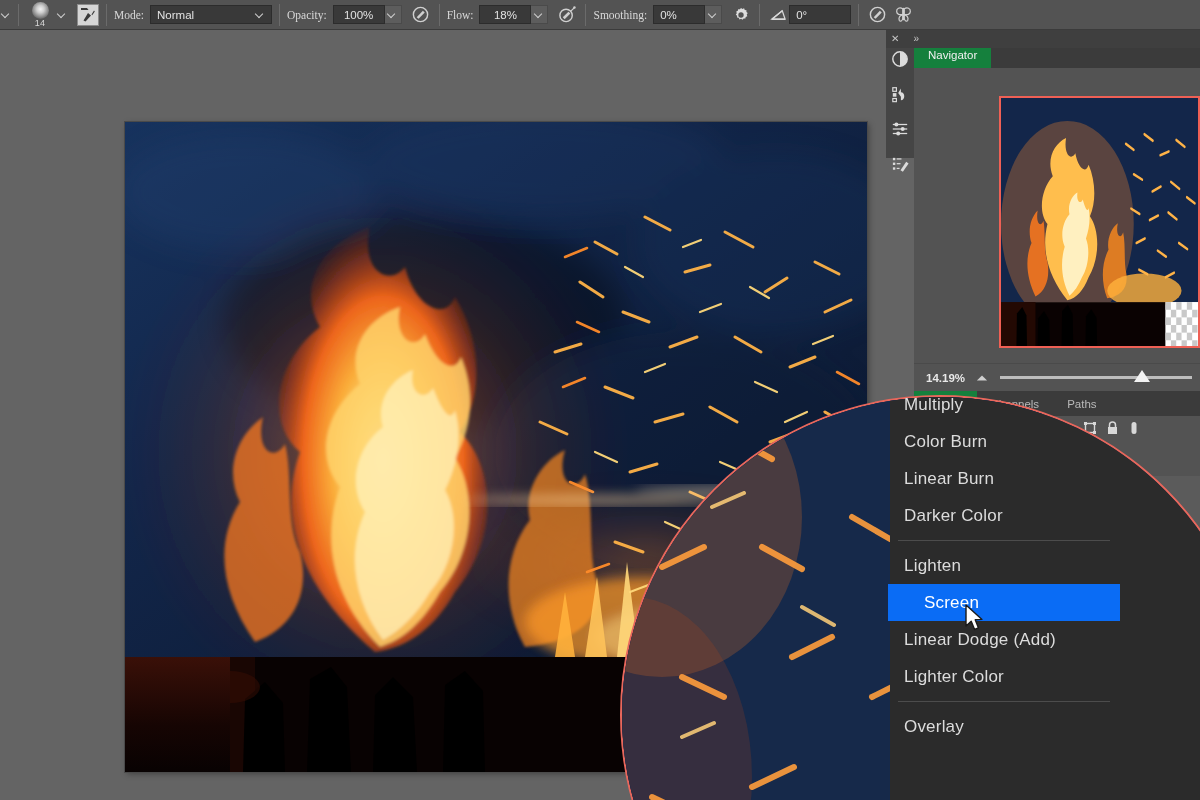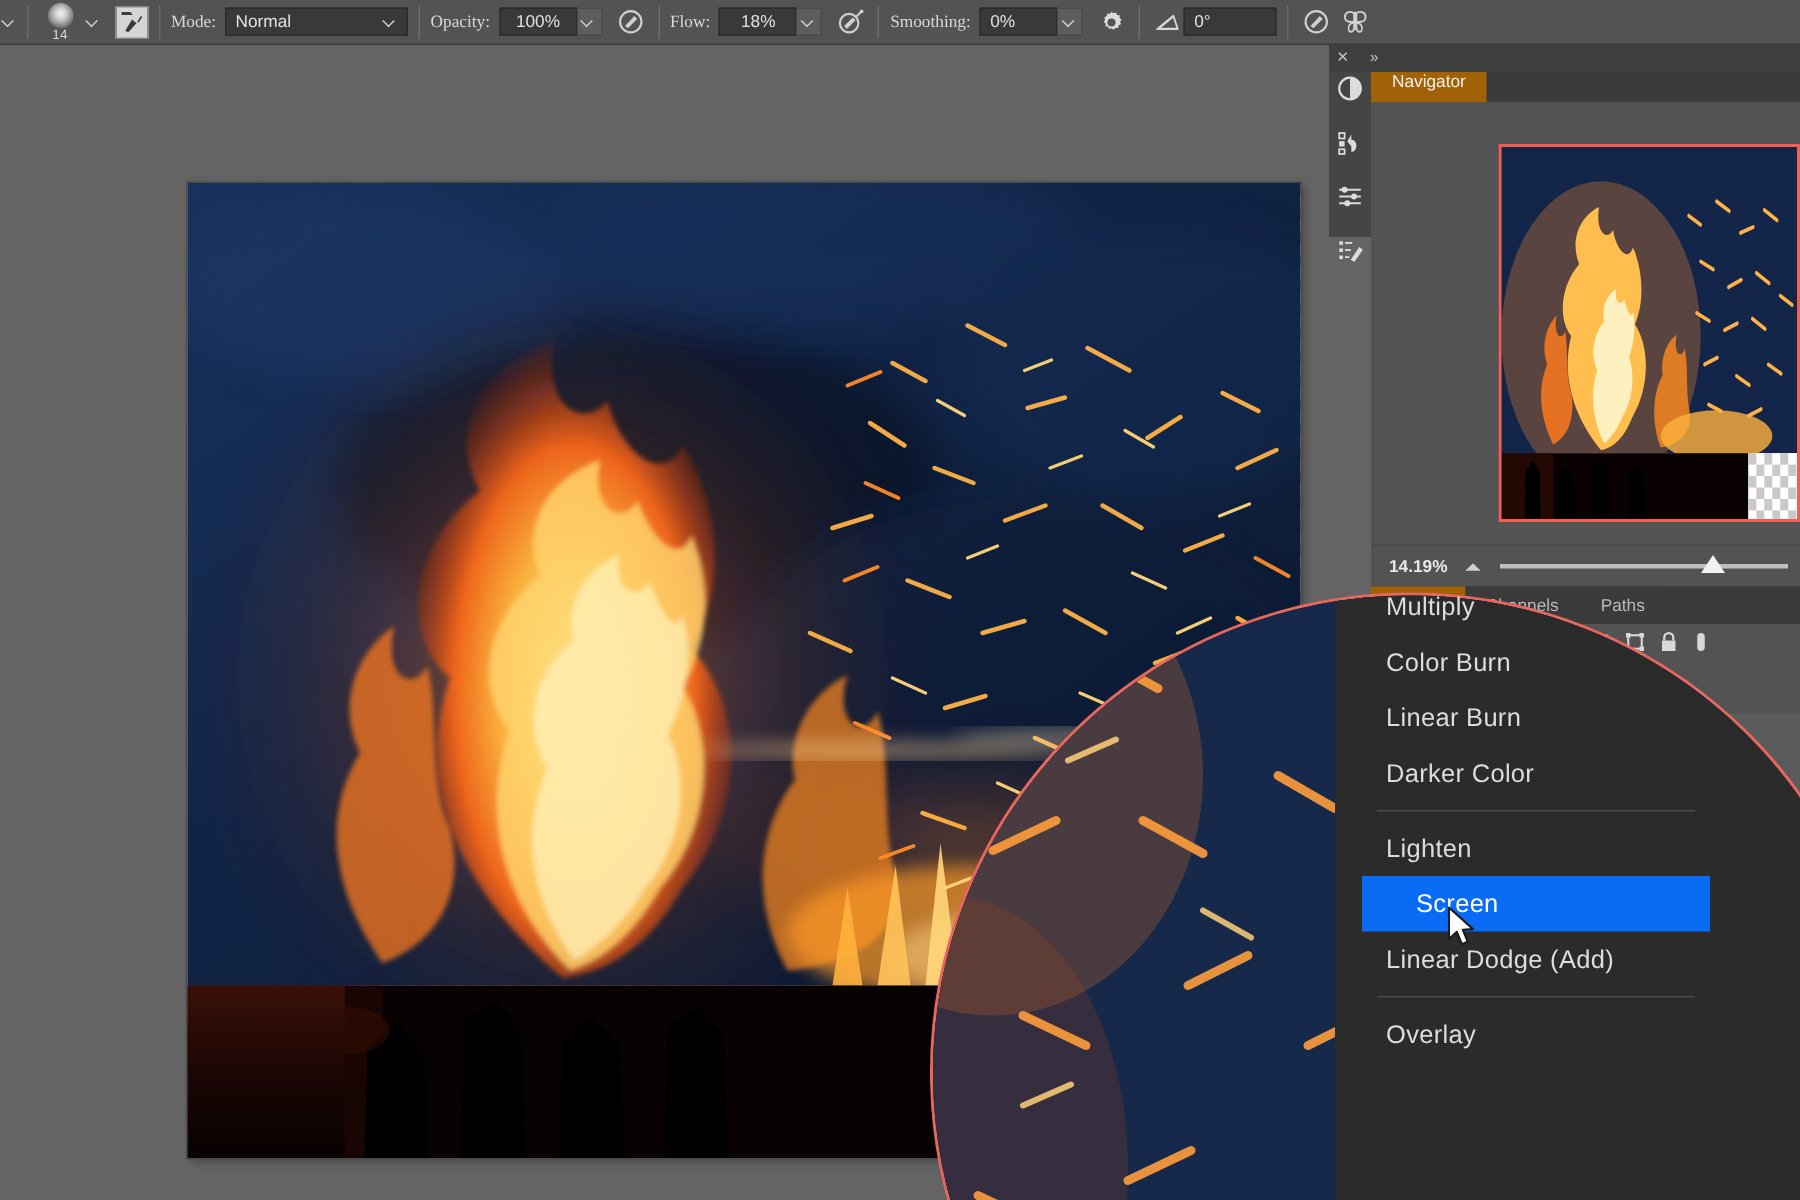--- a/index.html
+++ b/index.html
@@ -120,21 +120,21 @@
   }
   .panel-tabbar {
     position: absolute; left: 0; top: 14px; width: 286px; height: 26px;
     background: #3b3b3b;
     display: flex; align-items: flex-end;
   }
   .panel-tab {
     height: 26px; padding: 0 14px; display: flex; align-items: center;
     font-size: 11.5px; color: #b9b9b9; background: #3b3b3b;
   }
-  .panel-tab.active { background: #a16207; color: #f0f0f0; }
+  .panel-tab.active { background: #15803d; color: #f0f0f0; }
 
   .nav-body {
     position: absolute; left: 0; top: 40px; width: 286px; height: 295px;
     background: #535353;
   }
   .nav-thumb {
     position: absolute; left: 85px; top: 28px;
     width: 201px; height: 252px;
     border: 2px solid #ef6055;
     overflow: hidden; background: #10203c;
@@ -758,30 +758,31 @@
             <line x1="200" y1="430" x2="232" y2="448"></line>
           <line x1="120" y1="600" x2="152" y2="584"></line>
         </g>
         <ellipse cx="0" cy="620" rx="110" ry="60" fill="#ff8c2a" opacity="0.5"></ellipse>
       </svg>
     </div>
 
     <div style="position:absolute; left:268px; top:-7px; width:372px; height:647px; background:#2b2b2b;"></div>
   </div>
 
-  <div class="blend-menu" style="left:908px; top:386px; width:232px; height:414px; background:transparent; box-shadow:none;">
+  <div class="blend-menu" style="left:888px; top:386px; width:232px; height:414px; background:transparent; box-shadow:none;">
     <div id="menu-items">
         <div class="menu-item">Multiply</div>
         <div class="menu-item">Color Burn</div>
         <div class="menu-item">Linear Burn</div>
         <div class="menu-item">Darker Color</div>
         <div class="menu-sep"></div>
         <div class="menu-item">Lighten</div>
         <div class="menu-item selected">Screen</div>
         <div class="menu-item">Linear Dodge (Add)</div>
+        <div class="menu-item">Lighter Color</div>
         <div class="menu-sep"></div>
         <div class="menu-item">Overlay</div>
       </div>
   </div>
 
   <div class="cursor">
     <svg width="22" height="30" viewBox="0 0 22 30">
       <path d="M2 1 L2 22 L7.2 17.2 L10.6 25.5 L14.4 23.8 L11.2 15.8 L18 15.4 Z" fill="#ffffff" stroke="#1a1a1a" stroke-width="1.4" stroke-linejoin="round"></path>
     </svg>
   </div>

